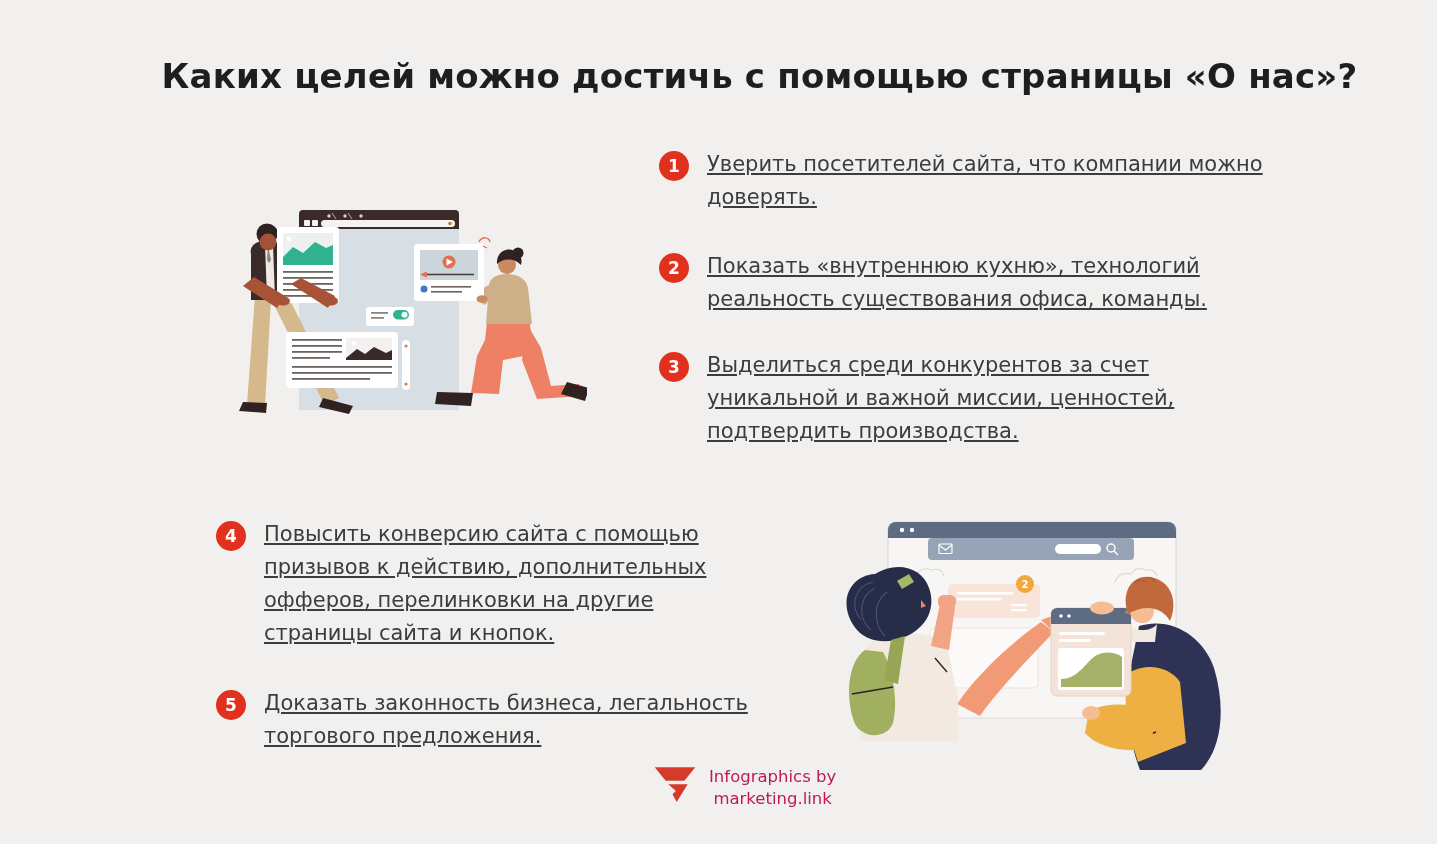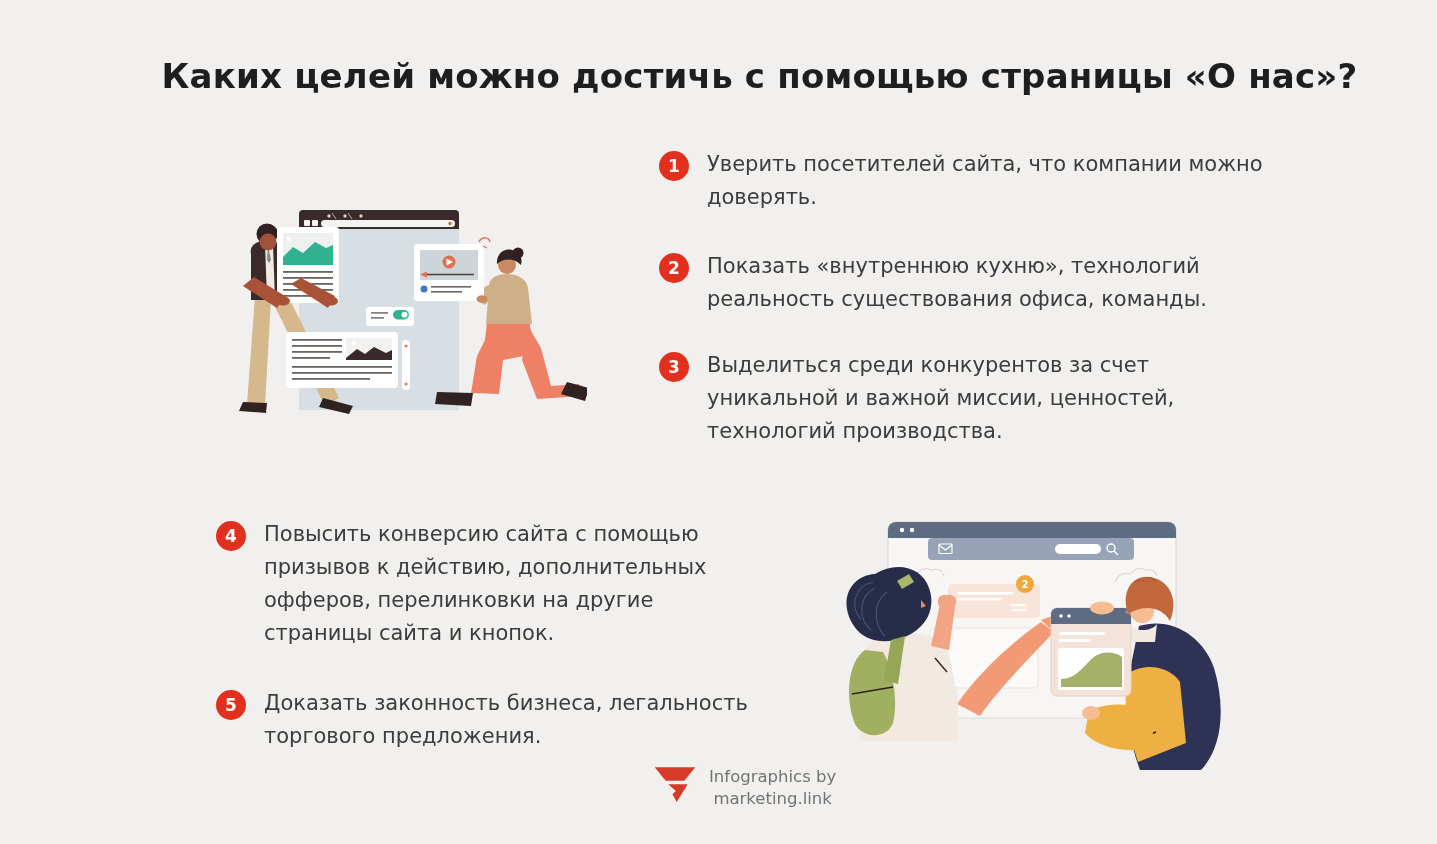--- a/index.html
+++ b/index.html
@@ -20,59 +20,59 @@
   }
 
   .goal { position:absolute; display:flex; align-items:flex-start; gap:18px; }
   .goal-badge {
     flex:none; width:30px; height:30px; margin-top:3px;
     border-radius:50%;
     background:#e2301e; color:#ffffff;
     font-size:17px; font-weight:700;
     display:flex; align-items:center; justify-content:center;
   }
-  .goal-text { font-size:21px; line-height:33px; color:#3c3c3c; }
+  .goal-text { font-size:21px; line-height:33px; color:#3c3c3c;text-decoration:underline; }
 
   #goal-1 { left:618px; top:148px; } #goal-1 .goal-text { max-width:640px; }
   #goal-2 { left:618px; top:250px; } #goal-2 .goal-text { max-width:600px; }
   #goal-3 { left:618px; top:349px; } #goal-3 .goal-text { max-width:560px; }
   #goal-4 { left:175px; top:518px; } #goal-4 .goal-text { max-width:480px; }
   #goal-5 { left:175px; top:687px; } #goal-5 .goal-text { max-width:560px; }
 
   .illus-left  { position:absolute; left:190px; top:196px; width:356px; height:228px; }
   .illus-right { position:absolute; left:798px; top:508px; width:390px; height:265px; }
 
   .footer {
     position:absolute; left:612px; top:762px;
     display:flex; align-items:flex-start; gap:12px;
   }
   .footer-logo { margin-top:2px; }
   .footer-credit {
-    font-size:16.5px; line-height:22px; color:#737373;
+    font-size:16.5px; line-height:22px; color:#be185d;
     text-align:center; padding-top:4px;
   }
 </style>
 </head>
 <body>
 
 <div class="page">
 
   <h1 class="title">Каких целей можно достичь с помощью страницы «О нас»?</h1>
 
   <div class="goal" id="goal-1">
     <div class="goal-badge">1</div>
     <div class="goal-text">Уверить посетителей сайта, что компании можно доверять.</div>
   </div>
   <div class="goal" id="goal-2">
     <div class="goal-badge">2</div>
     <div class="goal-text">Показать «внутреннюю кухню», технологий реальность существования офиса, команды.</div>
   </div>
   <div class="goal" id="goal-3">
     <div class="goal-badge">3</div>
-    <div class="goal-text">Выделиться среди конкурентов за счет уникальной и важной миссии, ценностей, технологий производства.</div>
+    <div class="goal-text">Выделиться среди конкурентов за счет уникальной и важной миссии, ценностей, подтвердить производства.</div>
   </div>
   <div class="goal" id="goal-4">
     <div class="goal-badge">4</div>
     <div class="goal-text">Повысить конверсию сайта с помощью призывов к действию, дополнительных офферов, перелинковки на другие страницы сайта и кнопок.</div>
   </div>
   <div class="goal" id="goal-5">
     <div class="goal-badge">5</div>
     <div class="goal-text">Доказать законность бизнеса, легальность торгового предложения.</div>
   </div>
 

